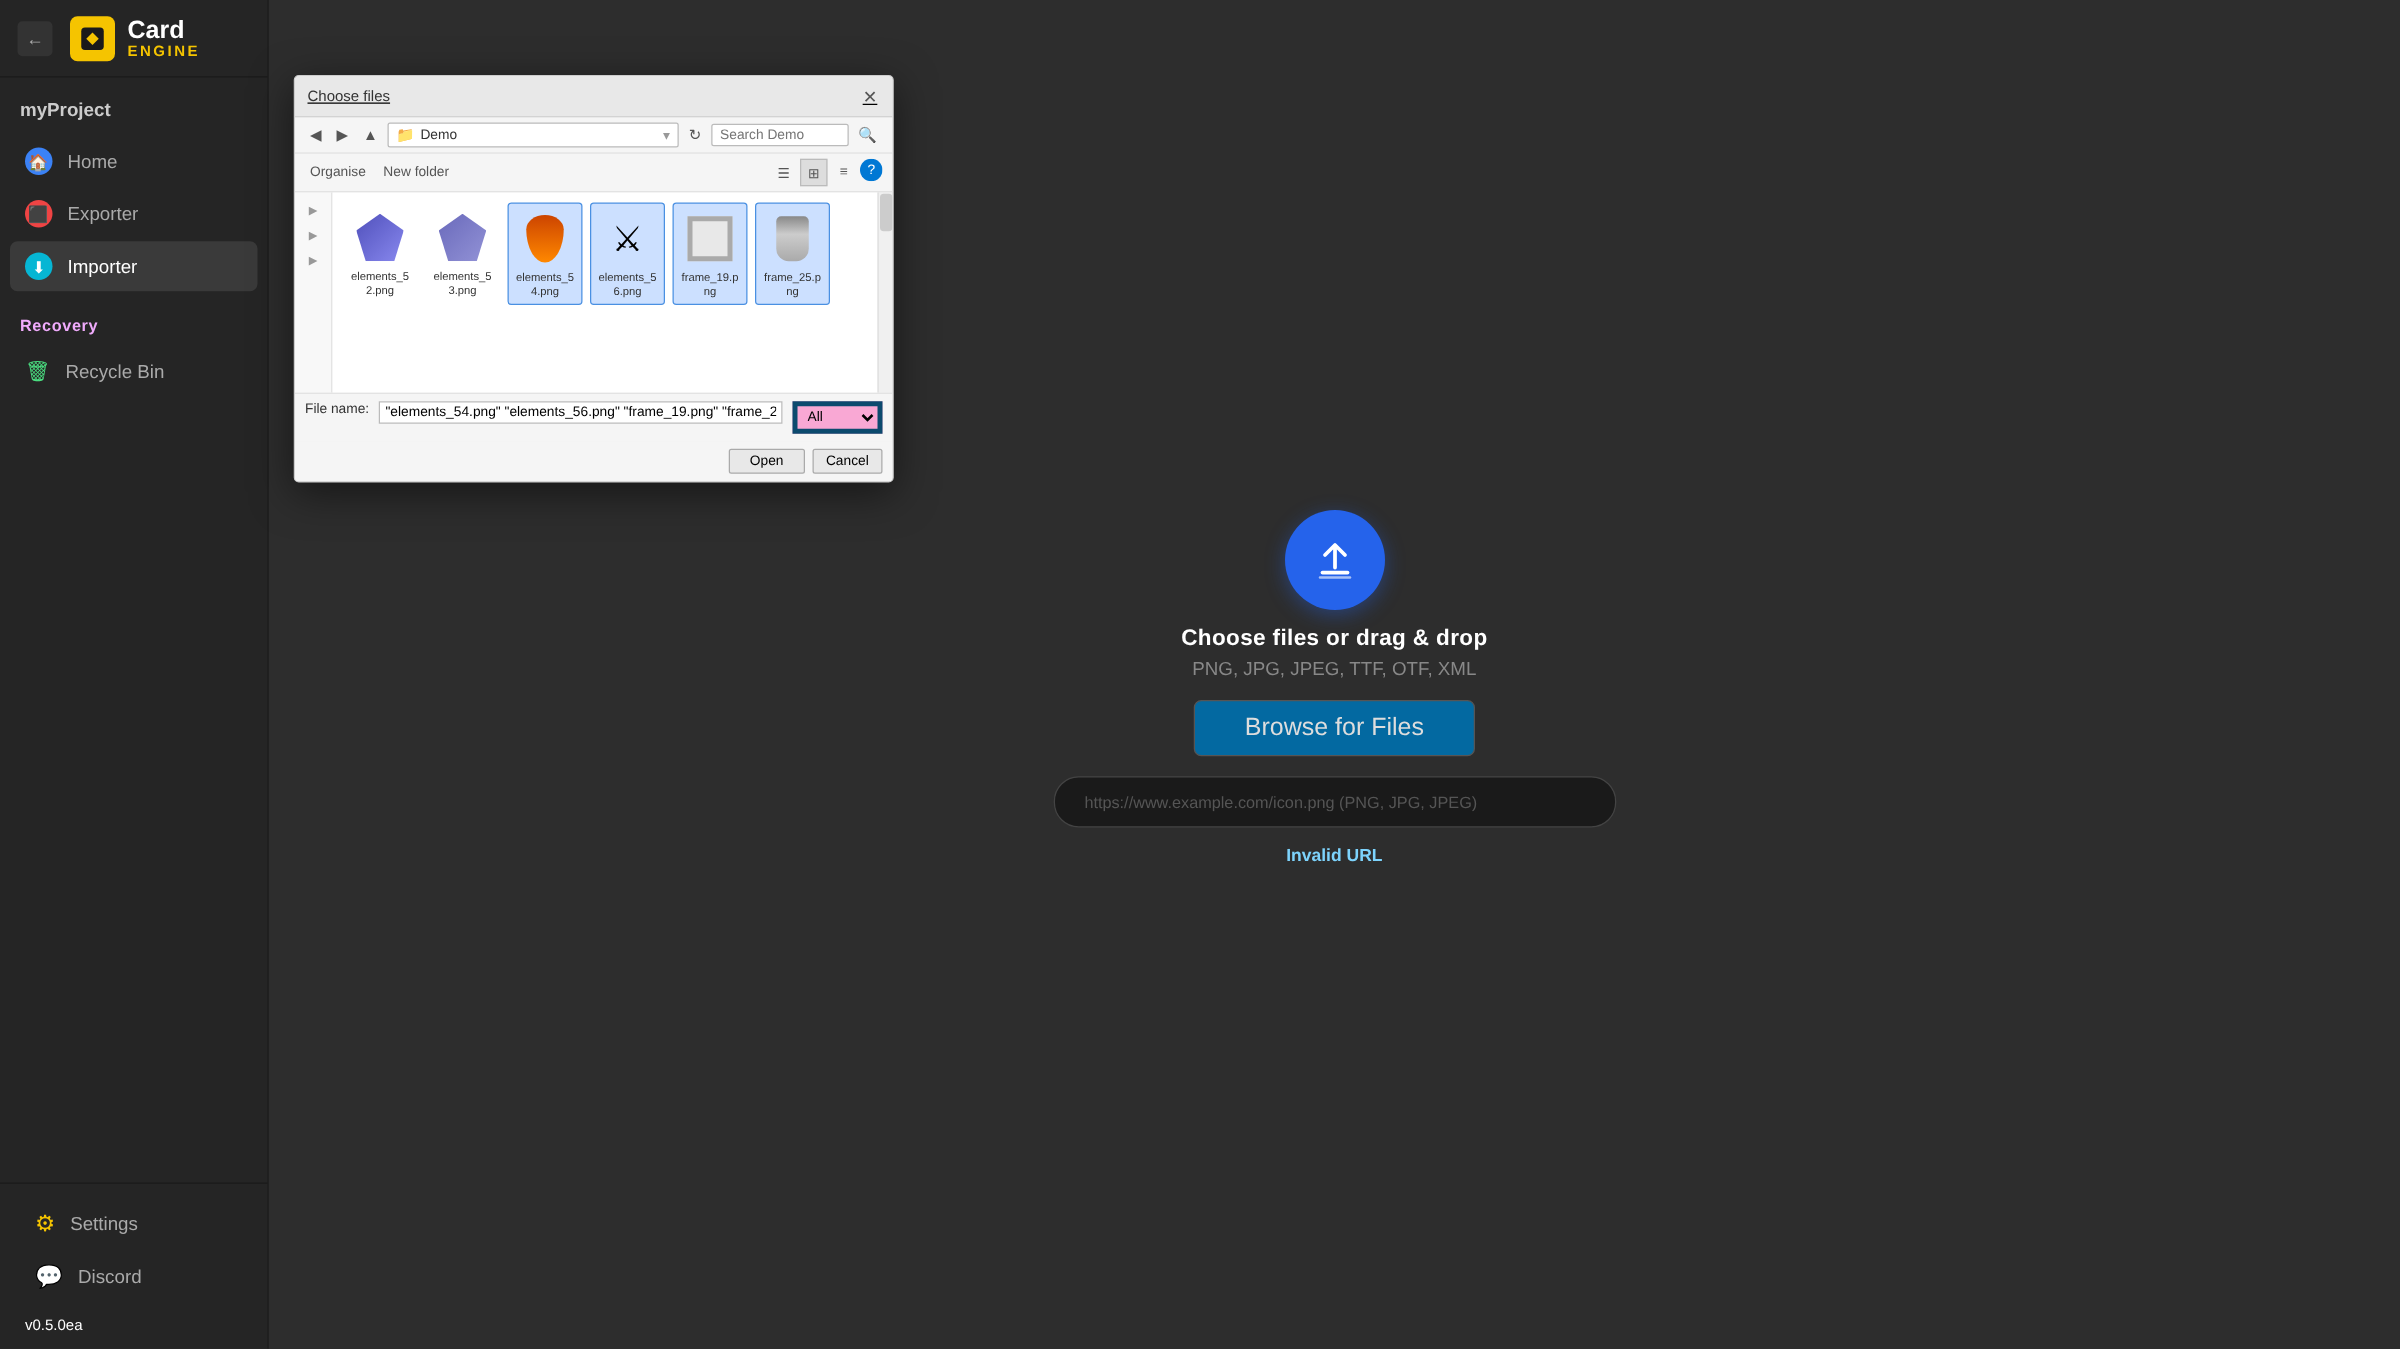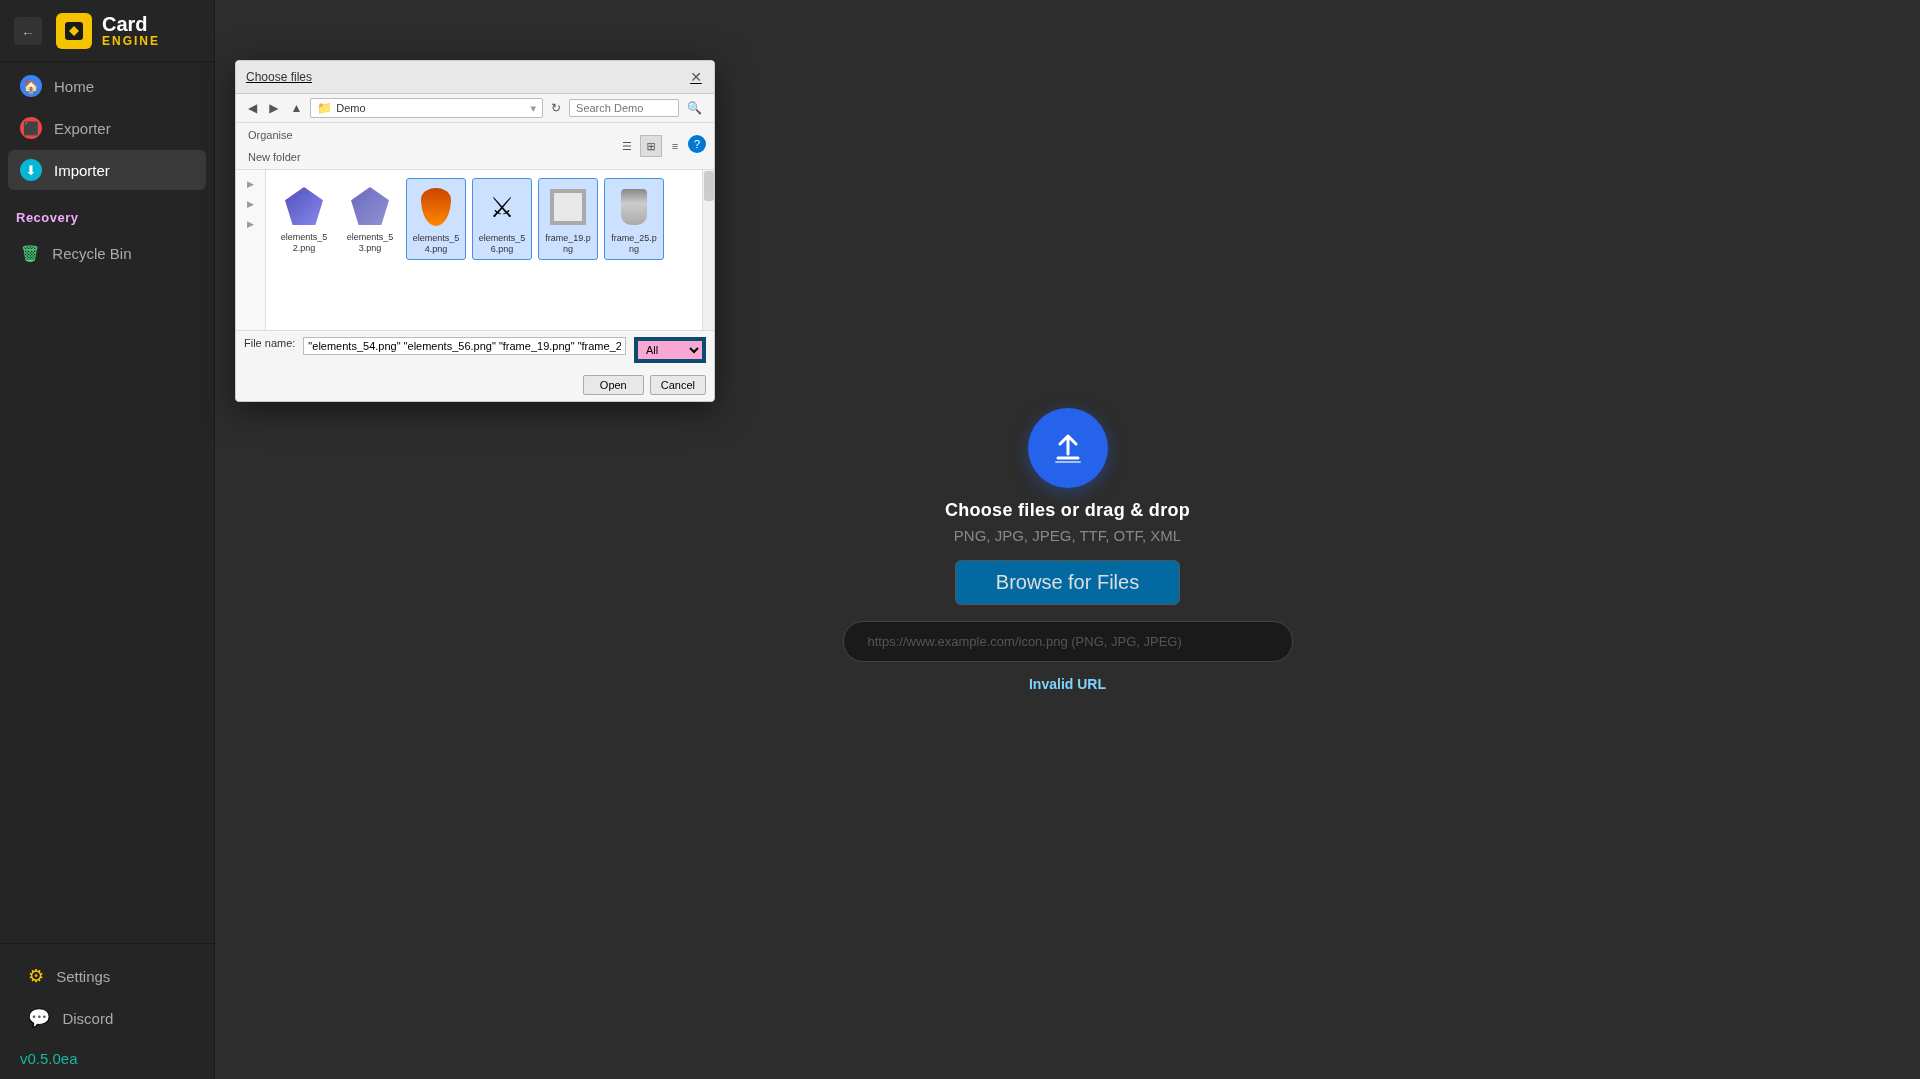--- a/index.html
+++ b/index.html
@@ -133,22 +133,22 @@
     }
 
     .sidebar-bottom {
       margin-top: auto;
       padding: 8px;
       border-top: 1px solid #1a1a1a;
     }
 
     .version-label {
       padding: 8px 12px 4px;
-      color: #14b8a6;
-      font-size: 15px;
+      color: #ffffff;
+      font-size: 12px;
     }
 
     
     .main {
       flex: 1;
       display: flex;
       flex-direction: column;
       align-items: center;
       justify-content: center;
       background: #2d2d2d;
@@ -244,23 +244,22 @@
     .dialog-actions {
       padding: 4px 8px;
       display: flex;
       align-items: center;
       justify-content: space-between;
       background: #f5f5f5;
       border-bottom: 1px solid #ddd;
     }
     .dialog-action-group {
       display: flex;
-      align-items: flex-start;
+      align-items: center;
       gap: 6px;
-      flex-direction: column;
     }
     .dialog-action-btn {
       background: none;
       border: none;
       color: #555;
       font-size: 11px;
       cursor: pointer;
       padding: 2px 4px;
     }
     .new-folder-btn {
@@ -504,20 +503,21 @@
         <rect x="2" y="2" width="18" height="18" rx="3" fill="#1a1a1a"></rect>
         <path d="M6 11 L11 6 L16 11 L11 16 Z" fill="#f5c400"></path>
       </svg>
     </div>
     <div class="sidebar-logo-text">
       <span class="card">Card</span>
       <span class="engine">ENGINE</span>
     </div>
   </div>
 
+  <div class="sidebar-project">myProject</div>
 
   <div class="sidebar-nav">
     <div class="nav-item">
       <div class="nav-icon blue">🏠</div>
       <span>Home</span>
     </div>
     <div class="nav-item">
       <div class="nav-icon red">⬛</div>
       <span>Exporter</span>
     </div>

